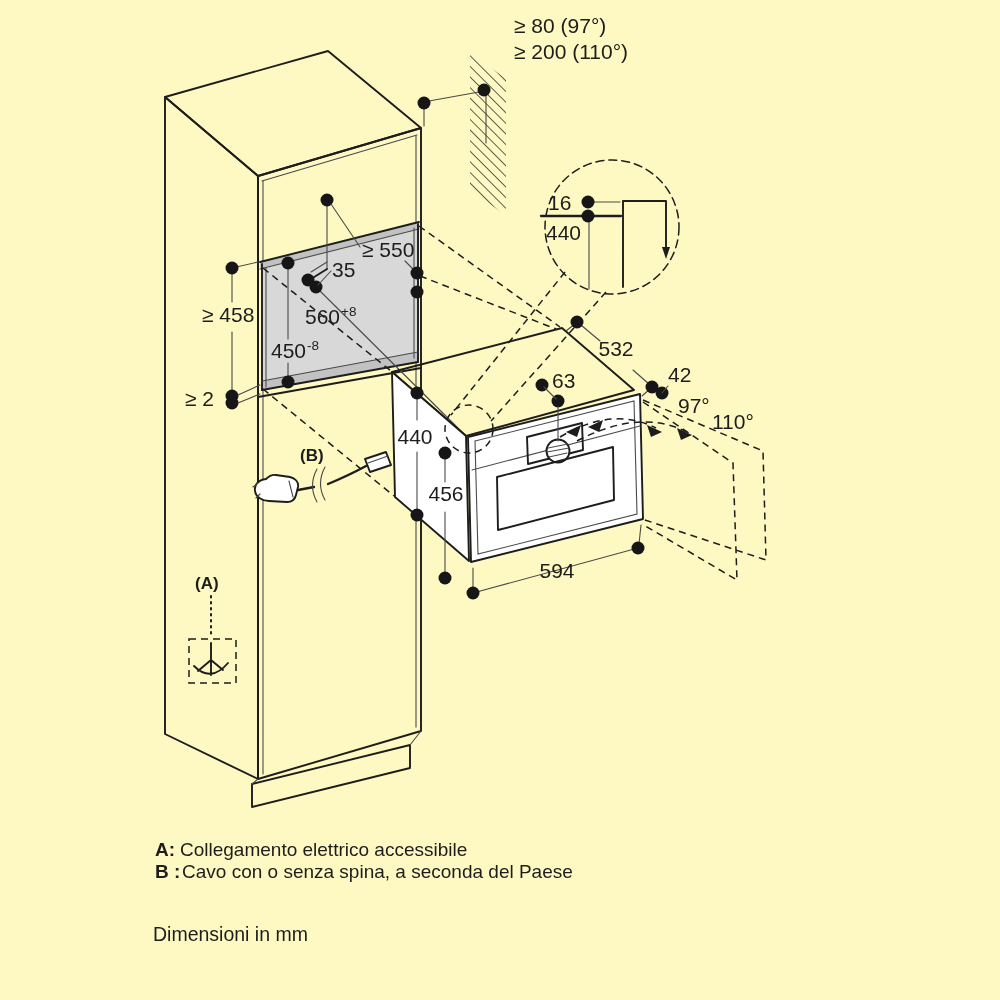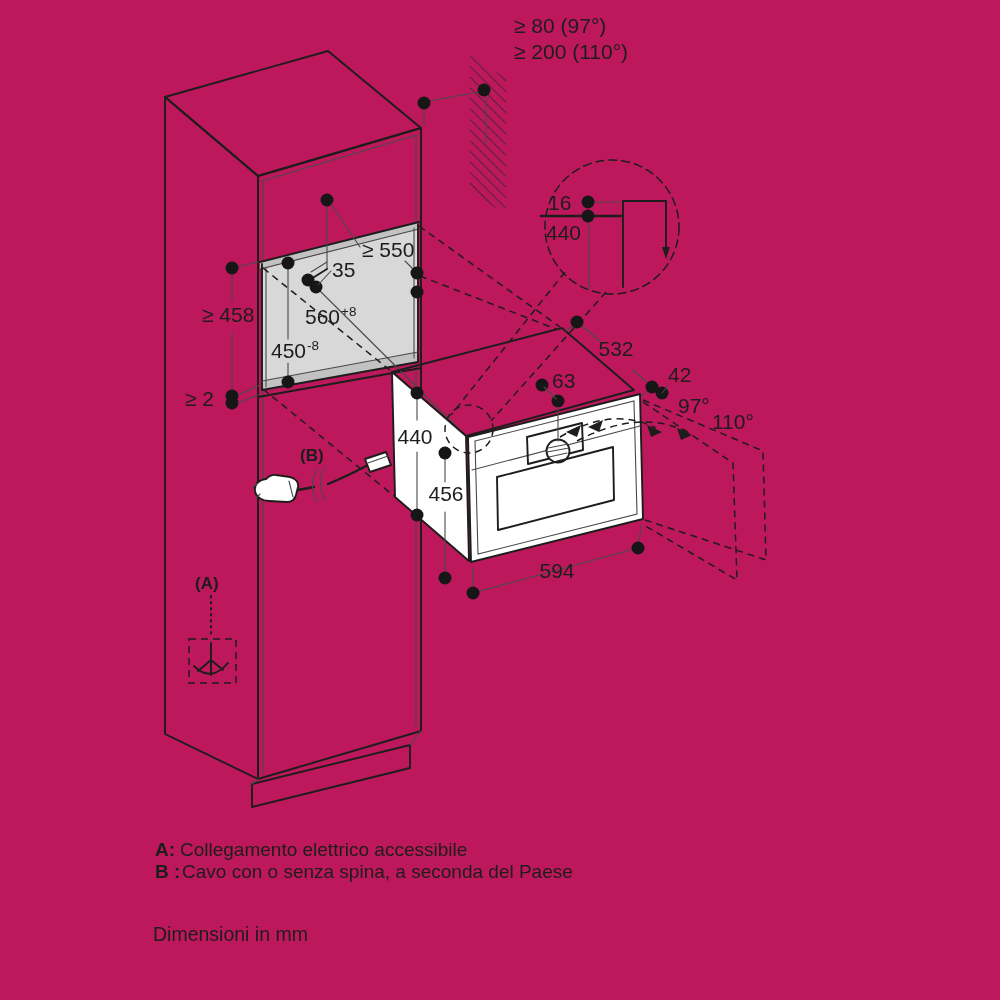--- a/index.html
+++ b/index.html
@@ -1,16 +1,16 @@
 <!DOCTYPE html>
 <html><head>
 <meta charset="utf-8">
 <style>
   html,body{margin:0;padding:0;background:#fff;}
-  .page{width:1000px;height:1000px;background:#be185d;position:relative;overflow:hidden;
+  .page{width:1000px;height:1000px;background:#fef9c3;position:relative;overflow:hidden;
         font-family:"Liberation Sans",sans-serif;}
   svg{display:block;}
   svg text{fill:#1d1d1b;font-family:"Liberation Sans",sans-serif;}
   .ln   {stroke:#1d1d1b;stroke-width:1.9;fill:none;stroke-linecap:round;stroke-linejoin:round;}
   .ln2  {stroke:#1d1d1b;stroke-width:2.3;fill:none;stroke-linecap:round;}
   .thin {stroke:#4a4a4a;stroke-width:1.1;fill:none;stroke-linecap:round;}
   .dash {stroke:#1d1d1b;stroke-width:1.5;fill:none;stroke-dasharray:8 5;stroke-linecap:round;}
   .dashf{stroke:#1d1d1b;stroke-width:1.5;fill:none;stroke-dasharray:7 5;}
   .dot  {fill:#161616;stroke:none;}
   .arrw {fill:#1d1d1b;stroke:none;}

